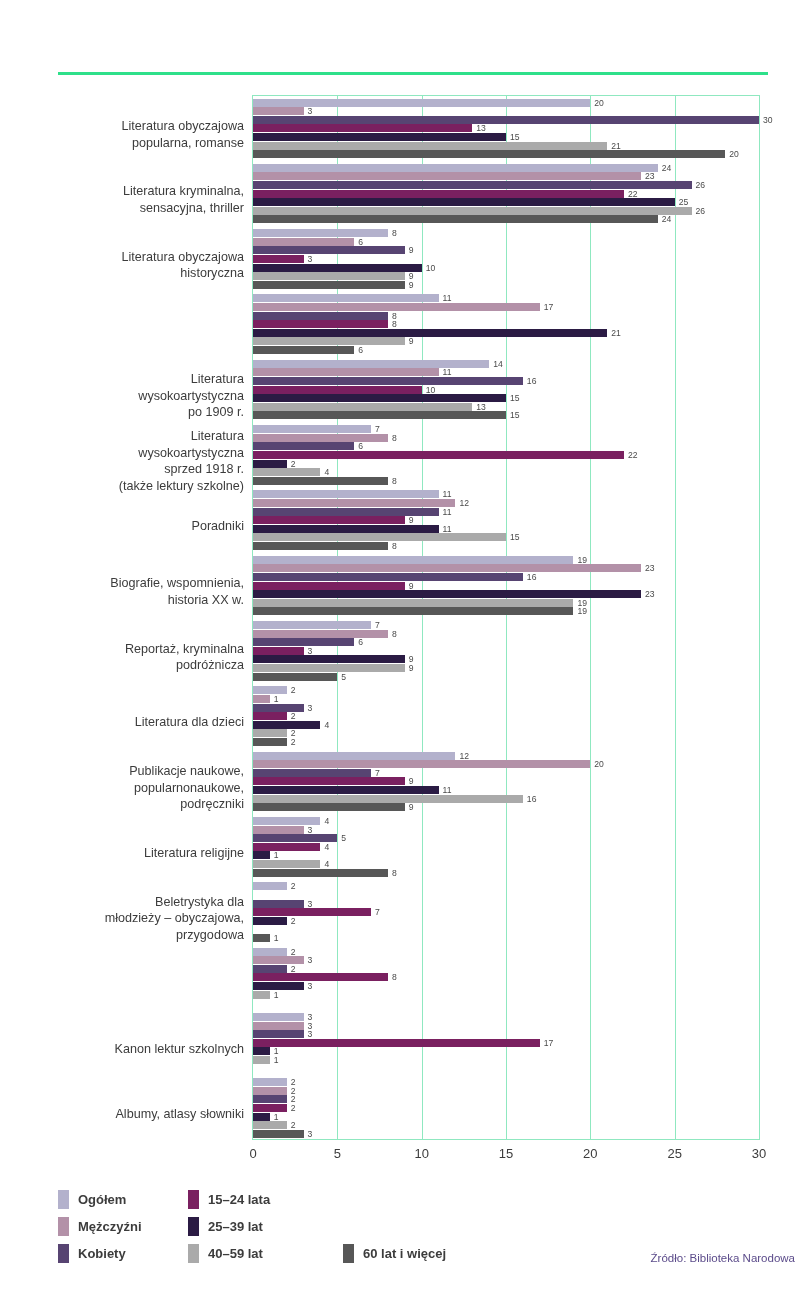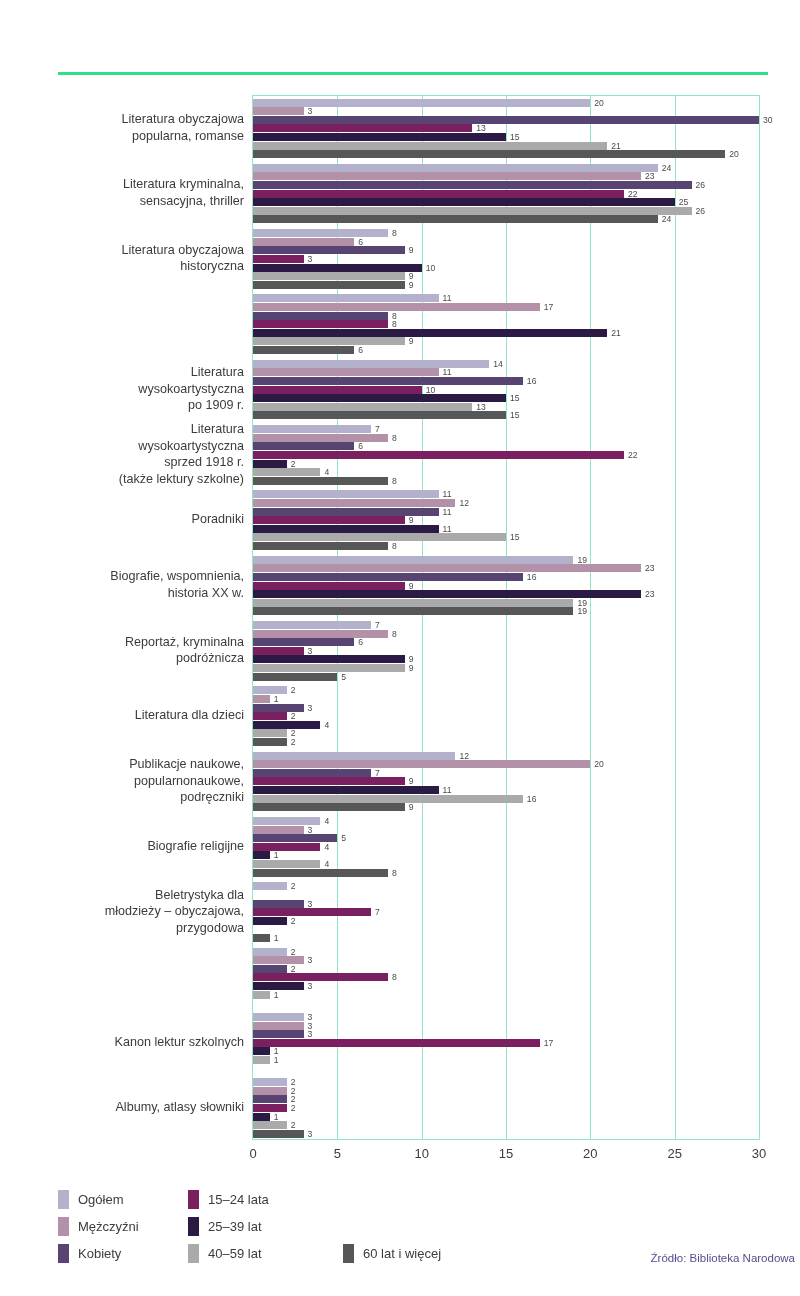--- a/index.html
+++ b/index.html
@@ -34,21 +34,21 @@
     box-sizing:border-box;
   }
   .gridline{
     position:absolute; top:0; bottom:0;
     width:1px; background:#8fe8c0;
   }
 
   
   .cat-labels{
     position:absolute;
-    left:30px; top:95px;
+    left:30px; top:102px;
     width:214px; height:1045px;
   }
   .cat-label{
     position:absolute;
     right:0; width:214px;
     text-align:right;
     font-size:12.6px;
     line-height:16.5px;
     color:#3c3c3c;
     display:flex;
@@ -78,21 +78,21 @@
   .xtick{
     position:absolute; top:0;
     font-size:13px; color:#3c3c3c;
     transform:translateX(-50%);
   }
 
   
   .legend{
     position:absolute;
     left:58px; top:1190px;
-    width:700px; height:80px;
+    width:700px; height:80px;font-weight:bold;
   }
   .legend-item{
     position:absolute;
     display:flex; align-items:center;
     font-size:13px; color:#3c3c3c;
     white-space:nowrap;
   }
   .swatch{
     width:11px; height:19px;
     margin-right:9px;
@@ -171,21 +171,21 @@
           <span>podręczniki</span>
         </div>
       </div>
       <div class="cat-label" style="top: 587.812px; height: 65.3125px;">
         <div>
           <span>Literatura dla dzieci</span>
         </div>
       </div>
       <div class="cat-label" style="top: 718.438px; height: 65.3125px;">
         <div>
-          <span>Biografie religijne</span>
+          <span>Literatura religijne</span>
         </div>
       </div>
       <div class="cat-label" style="top: 783.75px; height: 65.3125px;">
         <div>
           <span>Beletrystyka dla</span>
           <span>młodzieży – obyczajowa,</span>
           <span>przygodowa</span>
         </div>
       </div>
       <div class="cat-label" style="top: 914.375px; height: 65.3125px;">

